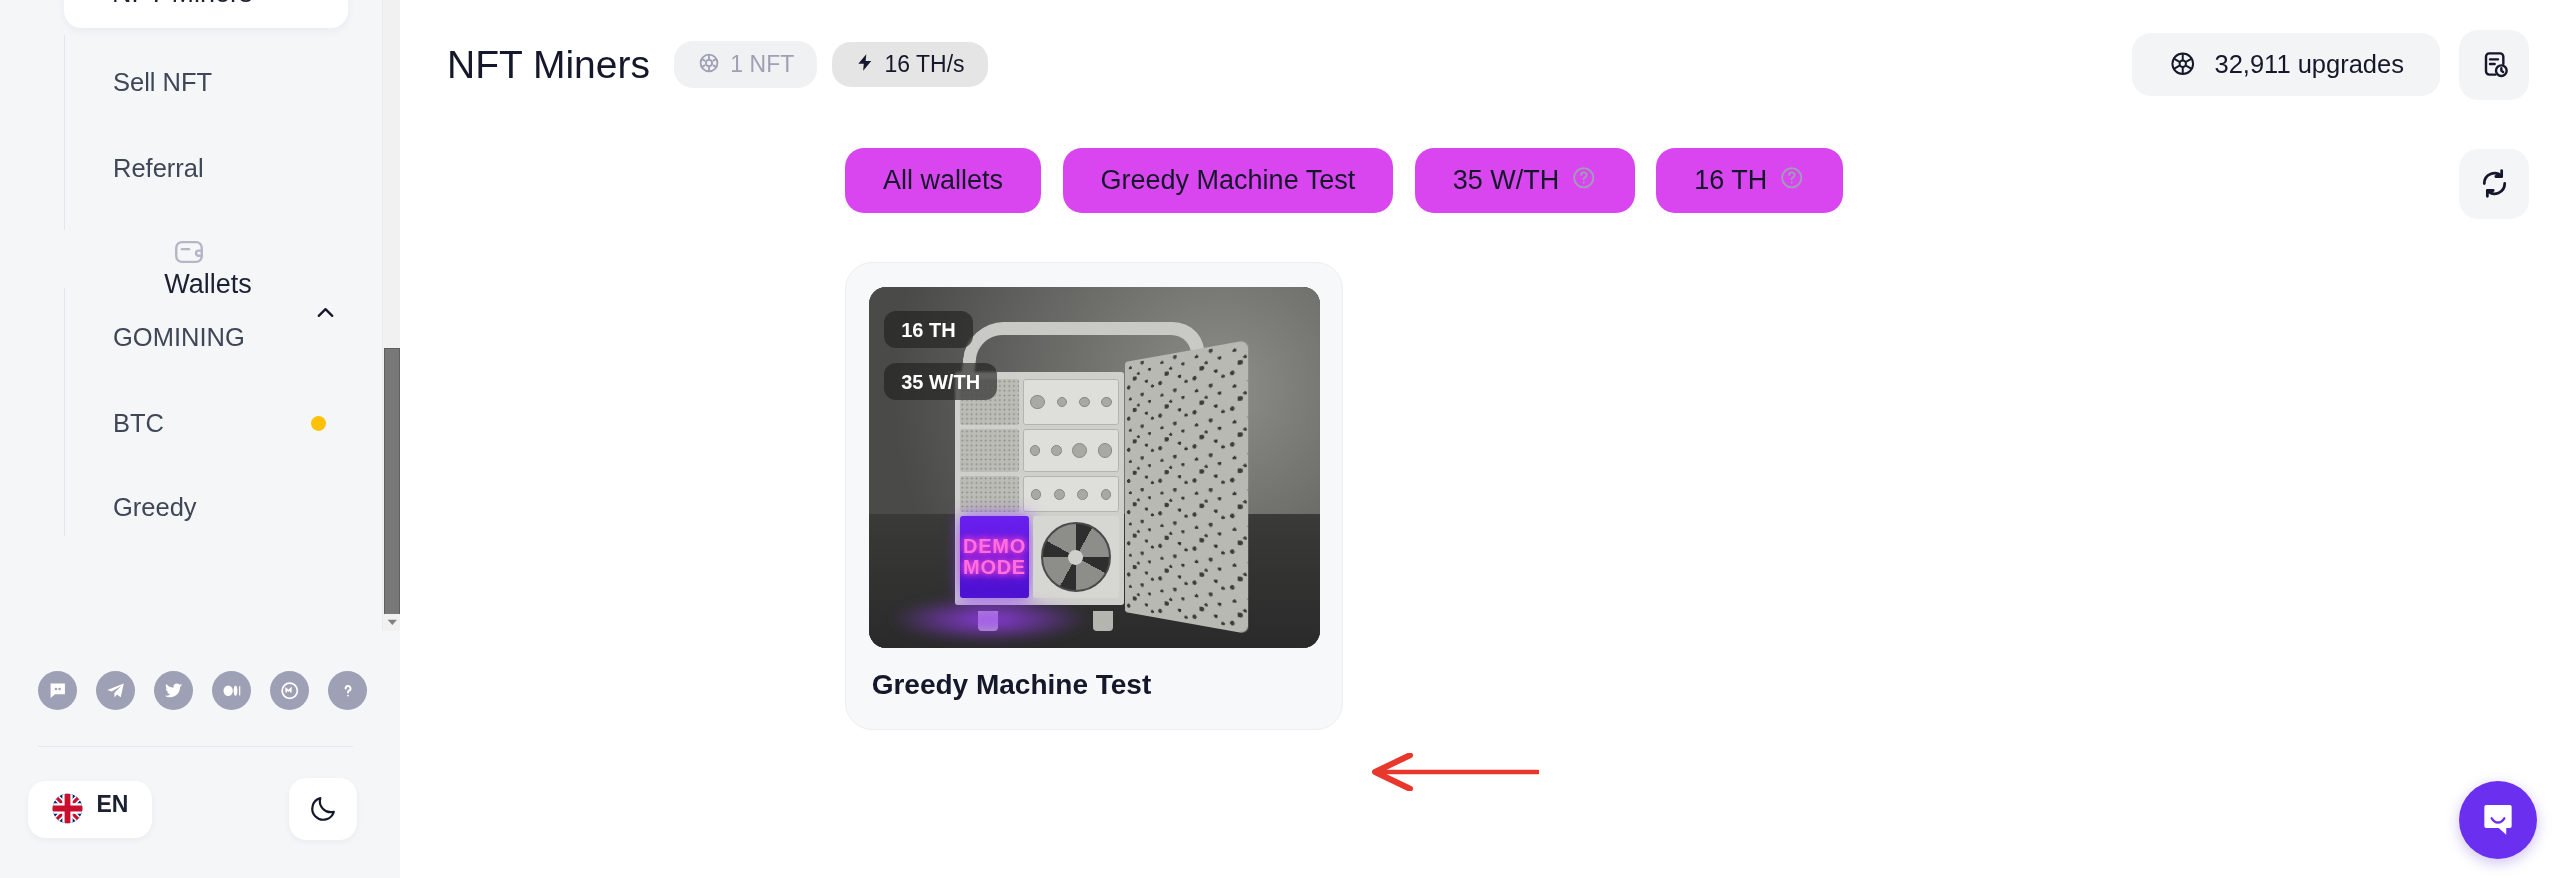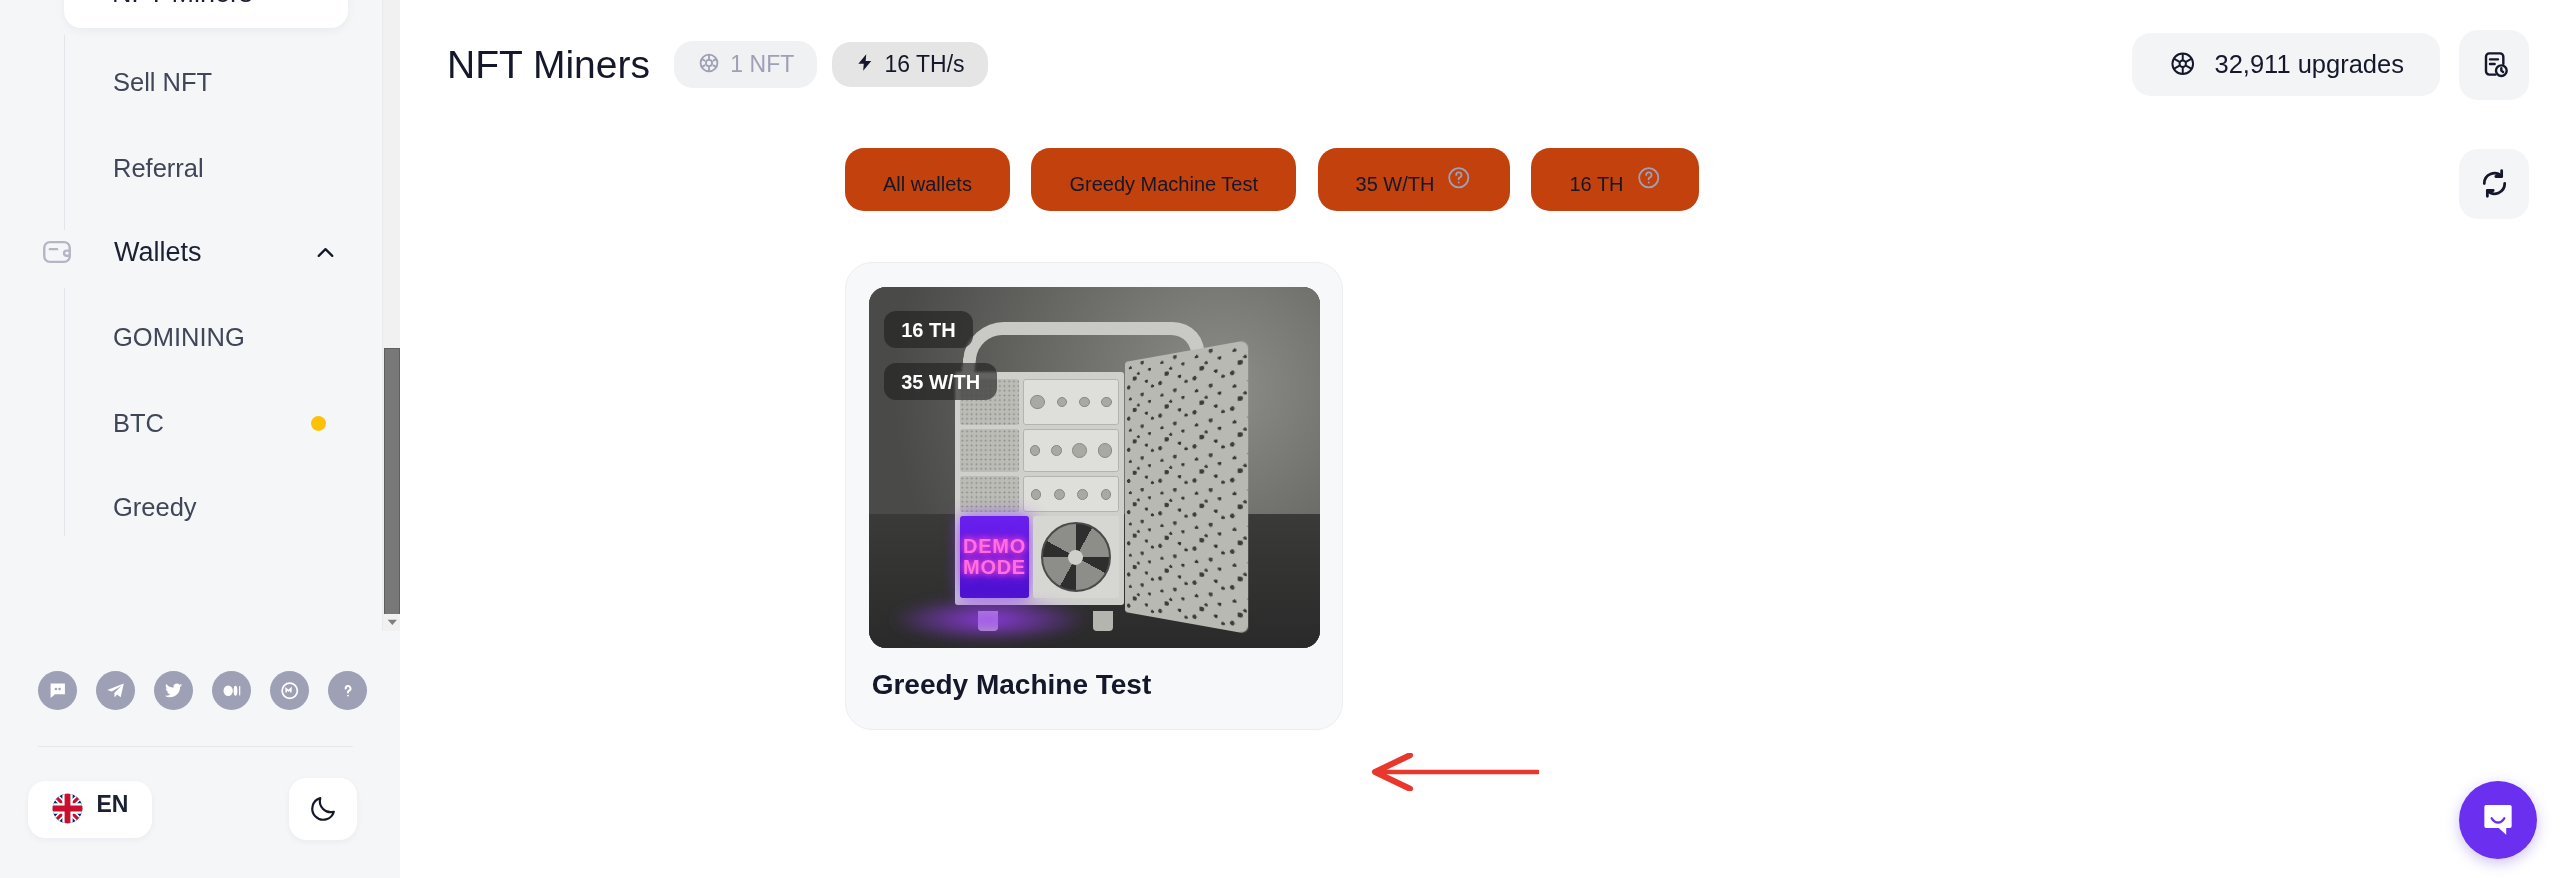--- a/index.html
+++ b/index.html
@@ -195,25 +195,25 @@
     display:flex;align-items:center;justify-content:center;
     cursor:pointer;
   }
 
   .filters {
     position: absolute;
     left: 445px; top: 148px;
     display: flex; gap: 21.5px;
   }
   .filter-pill {
-    display: inline-flex; align-items: flex-end; gap: 12px;
-    background: #c2410c;
+    display: inline-flex; align-items: center; gap: 12px;
+    background: #d946ef;
     border-radius: 19px;
     padding: 17.4px 38px;
-    font-size: 20px;
+    font-size: 27px;
     color: #14182a;
     line-height: 1;
     white-space: nowrap;
     cursor: pointer;
   }
   .refresh-btn {
     position: absolute;
     right: 47px; top: 149px;
     width: 70px; height: 70px;
     border-radius: 19px;
@@ -402,21 +402,21 @@
 
       <div class="sb-active-item">
         <span>NFT Miners</span>
       </div>
 
       <div class="sb-subgroup-line" style="top:35px;height:195px;"></div>
 
       <div class="sb-sub" style="top:70px;text-align:center;">Sell NFT</div>
       <div class="sb-sub" style="top:156px;">Referral</div>
 
-      <div class="sb-group" style="top:233px;">
+      <div class="sb-group" style="top:233px;flex-direction:column;">
         <span class="g-icon">
           <svg width="34" height="34" viewBox="0 0 24 24" fill="none" stroke="#b4b6c6" stroke-width="1.7" stroke-linecap="round" stroke-linejoin="round">
             <rect x="3" y="5" width="18" height="14" rx="4"></rect>
             <path d="M7 10h5"></path>
             <path d="M21 11h-2.2a1.8 1.8 0 0 0 0 3.6H21"></path>
           </svg>
         </span>
         <span class="g-label">Wallets</span>
         <span class="g-chev">
           <svg width="27" height="27" viewBox="0 0 24 24" fill="none" stroke="#14182a" stroke-width="2" stroke-linecap="round" stroke-linejoin="round">

